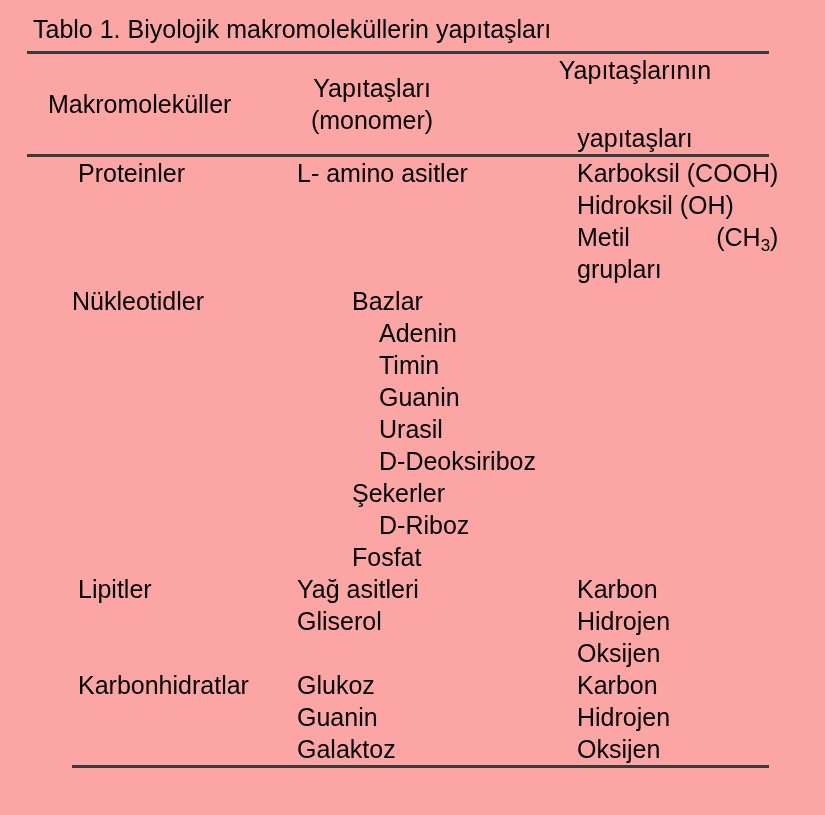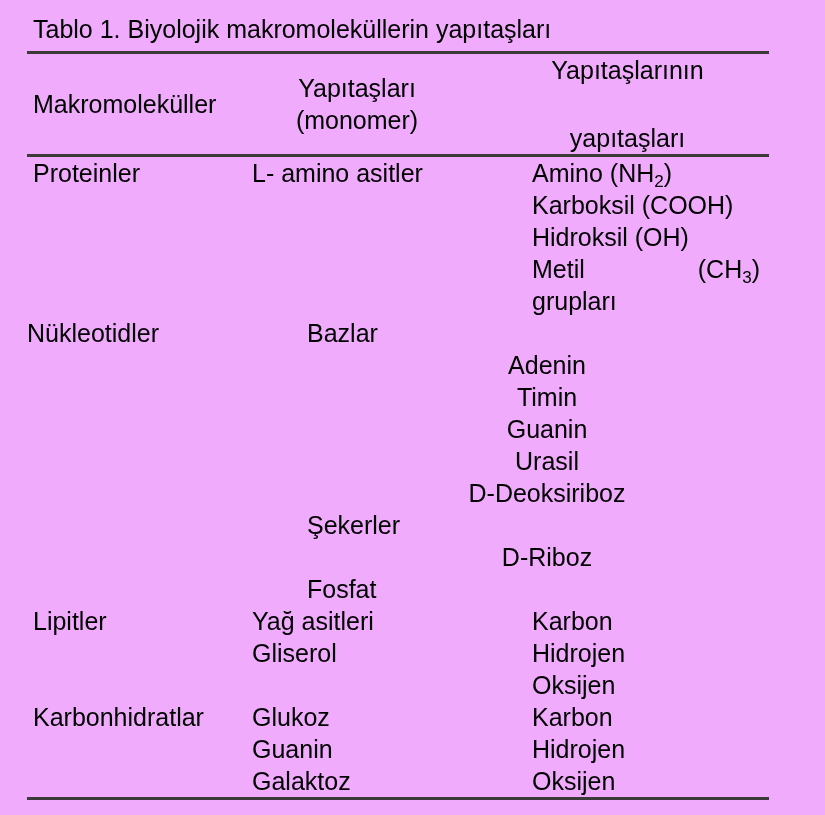--- a/index.html
+++ b/index.html
@@ -6,21 +6,21 @@
   html, body { background: #ffffff; }
   body {
     width: 825px; height: 815px;
     font-family: "Liberation Sans", "DejaVu Sans", sans-serif;
     color: #000000;
     overflow: hidden;
   }
   .page {
     position: relative;
     width: 825px; height: 815px;
-    background: #f0abfc;
+    background: #fca5a5;
   }
   .table-title {
     position: absolute;
     left: 33px; top: 13px;
     font-size: 25px;
     line-height: 32px;
     white-space: nowrap;
   }
   .tbl {
     position: absolute;
@@ -29,35 +29,36 @@
   }
   .thead {
     display: flex;
     border-top: 3px solid #3a3a3a;
     border-bottom: 3px solid #3a3a3a;
     font-size: 25px;
     line-height: 32px;
   }
   .tbody {
     border-bottom: 3px solid #3a3a3a;
+    margin-left: 45px;
   }
   .trow { display: flex; }
   .col1 { width: 225px; padding-left: 6px; flex: none; }
   .col2 { width: 280px; flex: none; }
   .col3 { flex: 1 1 auto; padding-right: 9px; }
   .thead .hcell { min-height: 64px; }
-  .thead .col1 { display: flex; flex-direction: column; justify-content: center; }
+  .thead .col1 { display: flex; flex-direction: column; justify-content: center; margin-left: 15px; }
   .thead .col2 { display: flex; flex-direction: column; justify-content: center; text-align: center; padding-right: 70px; }
   .thead .col3 { display: flex; flex-direction: column; justify-content: center; text-align: center; padding-right: 46px; gap: 36px; }
   .cell-line {
     font-size: 25px;
     line-height: 32px;
     white-space: nowrap;
   }
-  .cell-line.indent { padding-left: 27px; text-align: center; }
+  .cell-line.indent { padding-left: 27px; }
   .cell-line.justify {
     display: flex;
     justify-content: space-between;
     align-items: flex-start;
     white-space: nowrap;
     gap: 12px;
   }
   sub {
     font-size: 17px;
     line-height: 0;
@@ -88,21 +89,20 @@
       </div>
     <div class="tbody" id="tbody">
         <div class="trow">
           <div class="col1">
             <div class="cell-line"><span><span>Proteinler</span></span></div>
           </div>
           <div class="col2">
             <div class="cell-line"><span><span>L- amino asitler</span></span></div>
           </div>
           <div class="col3">
-            <div class="cell-line"><span><span>Amino (NH</span><sub>2</sub><span>)</span></span></div>
             <div class="cell-line"><span><span>Karboksil (COOH)</span></span></div>
             <div class="cell-line"><span><span>Hidroksil (OH)</span></span></div>
             <div class="cell-line justify">
               <span><span>Metil</span></span>
               <span><span>(CH</span><sub>3</sub><span>)</span></span>
             </div>
             <div class="cell-line"><span><span>grupları</span></span></div>
           </div>
         </div>
         <div class="trow">

